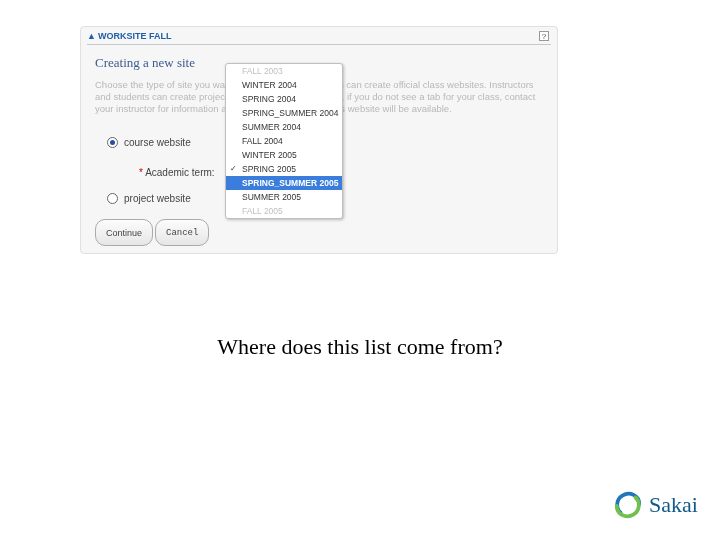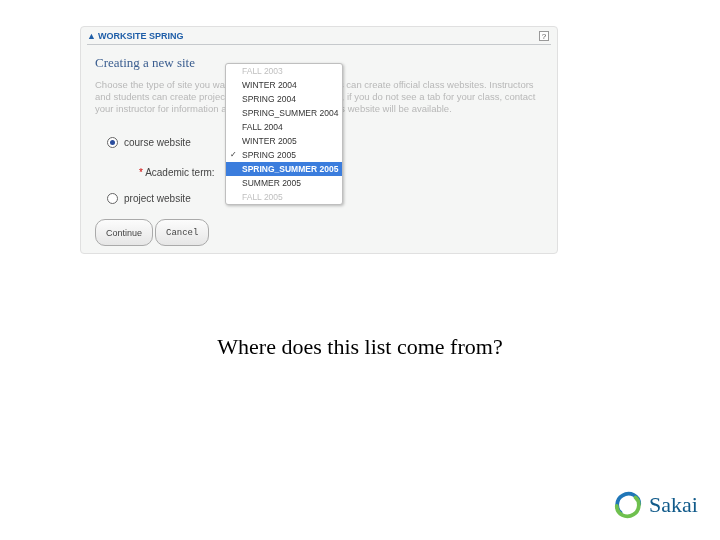--- a/index.html
+++ b/index.html
@@ -112,21 +112,21 @@
   .logo .mark svg { width: 30px; height: 30px; }
   .logo .word { font-family: Georgia, serif; font-size: 22px; color: #105a8a; }
 </style>
 </head>
 <body>
 
 <div class="stage">
   <div class="panel">
     <div class="breadcrumb">
       <span class="arrow">▲</span>
-      <span>WORKSITE SPRING</span>
+      <span>WORKSITE FALL</span>
     </div>
     <div class="help">?</div>
     <div class="hr"></div>
 
     <div class="heading">Creating a new site</div>
     <div class="blurb">Choose the type of site you want to create. Only instructors can create official class websites. Instructors and students can create project websites. NOTE: Students, if you do not see a tab for your class, contact your instructor for information about when your official class website will be available.</div>
 
     <div class="radio-row top">
       <span class="radio checked"></span>
       <span>course website</span>
@@ -144,20 +144,21 @@
 
     <div class="btn continue">Continue</div>
     <div class="btn cancel">Cancel</div>
   </div>
 
   <div class="dropdown" id="dd">
       <div class="opt dim"><span>FALL 2003</span></div>
       <div class="opt"><span>WINTER 2004</span></div>
       <div class="opt"><span>SPRING 2004</span></div>
       <div class="opt"><span>SPRING_SUMMER 2004</span></div>
+      <div class="opt"><span>SUMMER 2004</span></div>
       <div class="opt"><span>FALL 2004</span></div>
       <div class="opt"><span>WINTER 2005</span></div>
       <div class="opt"><span class="check">✓</span><span>SPRING 2005</span></div>
       <div class="opt sel"><span>SPRING_SUMMER 2005</span></div>
       <div class="opt"><span>SUMMER 2005</span></div>
       <div class="opt dim"><span>FALL 2005</span></div>
     </div>
 
   <div class="caption">Where does this list come from?</div>
 

